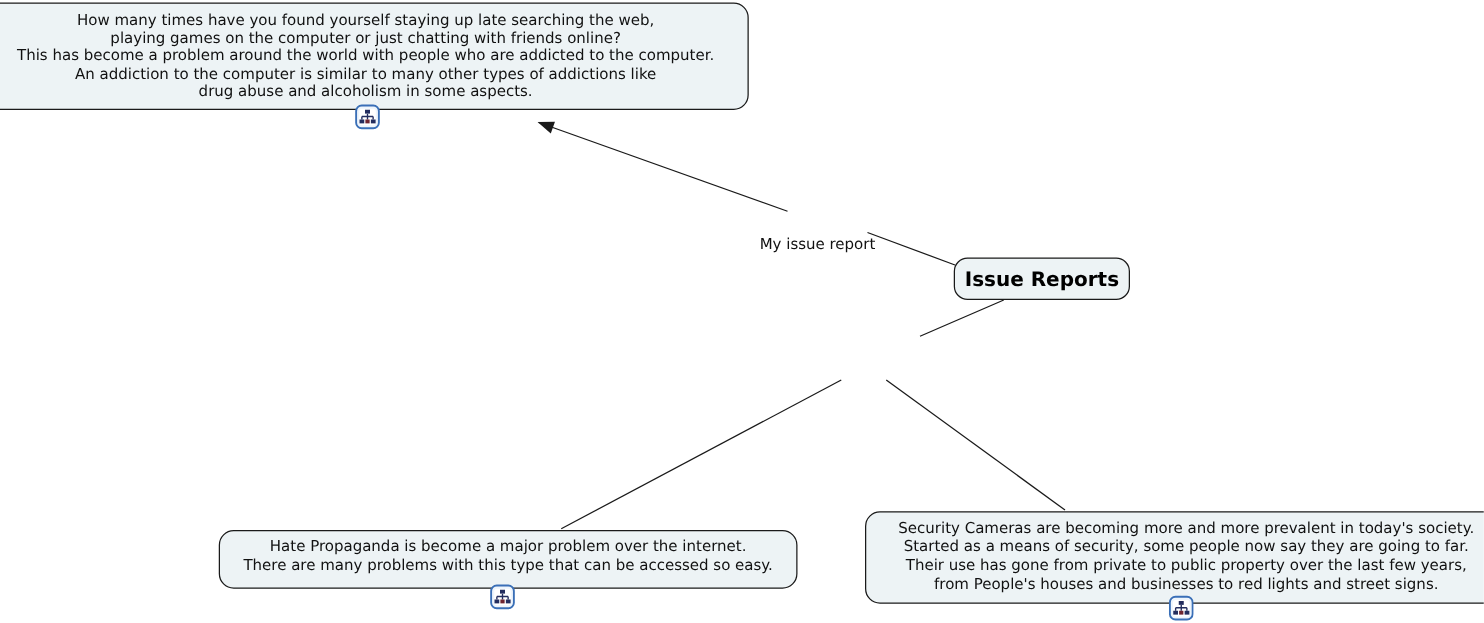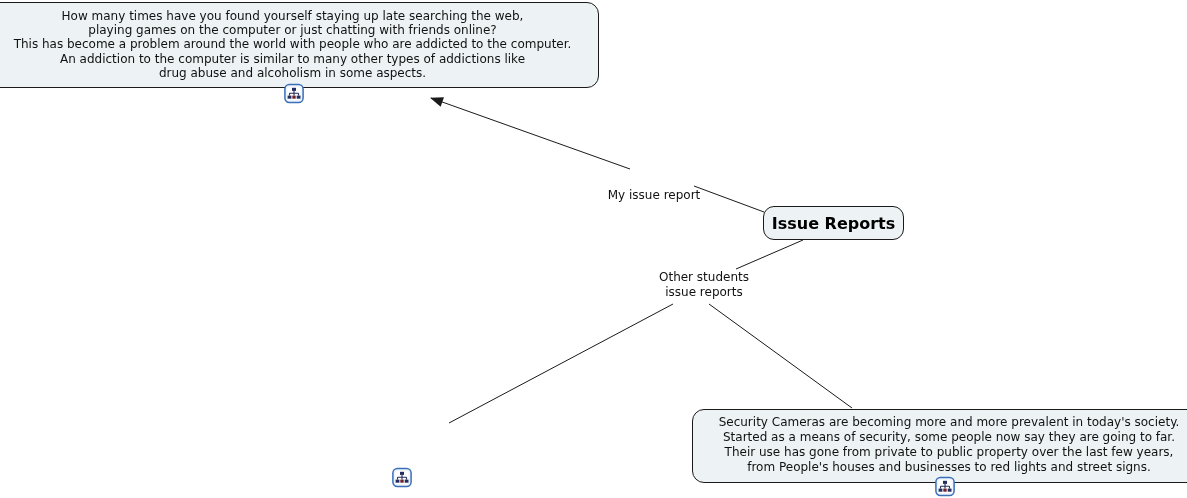--- a/index.html
+++ b/index.html
@@ -89,36 +89,38 @@
     </svg>
 
   <div class="concept-box" id="box-intro">
     <div class="box-text">How many times have you found yourself staying up late searching the web,
 playing games on the computer or just chatting with friends online?
 This has become a problem around the world with people who are addicted to the computer.
 An addiction to the computer is similar to many other types of addictions like
 drug abuse and alcoholism in some aspects.</div>
   </div>
 
+  <div class="concept-box" id="box-hate">
+    <div class="box-text">Hate Propaganda is become a major problem over the internet.
+There are many problems with this type that can be accessed so easy.</div>
+  </div>
 
   <div class="concept-box" id="box-security">
     <div class="box-text">Security Cameras are becoming more and more prevalent in today's society.
 Started as a means of security, some people now say they are going to far.
 Their use has gone from private to public property over the last few years,
 from People's houses and businesses to red lights and street signs.</div>
   </div>
 
   <div class="root-node">
     <span>Issue Reports</span>
   </div>
 
   <div class="linking-label" id="label-my-issue">My issue report</div>
 
-  <div class="linking-label" id="label-other">Other students
-issue reports</div>
 
   <span class="resource-icon" id="icon-intro">
     <svg width="20" height="21" viewBox="0 0 20 21" xmlns="http://www.w3.org/2000/svg">
       <rect x="0.9" y="1.4" width="18.2" height="18.2" rx="4.5" fill="#eef5fc" stroke="#3a6fb7" stroke-width="1.5"></rect>
       <rect x="3.4" y="3.9" width="13.2" height="13.2" rx="2" fill="#ffffff"></rect>
       <rect x="8" y="4.8" width="4" height="3.1" fill="#232d5e"></rect>
       <path d="M10 7.9 V10.2 M5.5 10.2 H14.5 M5.5 10.2 V12.6 M14.5 10.2 V12.6 M10 10.2 V12.6" stroke="#232d5e" stroke-width="1.1" fill="none"></path>
       <rect x="3.6" y="12.6" width="3.8" height="3.1" fill="#232d5e"></rect>
       <rect x="8.3" y="12.6" width="3.4" height="3.1" fill="#6e2430"></rect>
       <rect x="12.7" y="12.6" width="3.8" height="3.1" fill="#232d5e"></rect>

